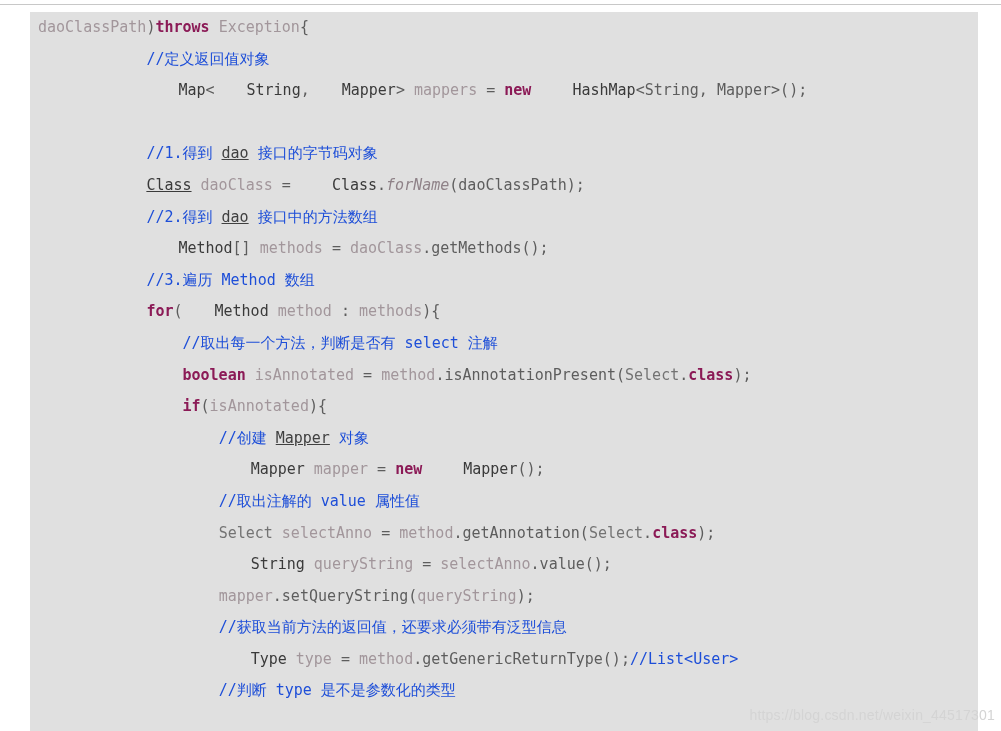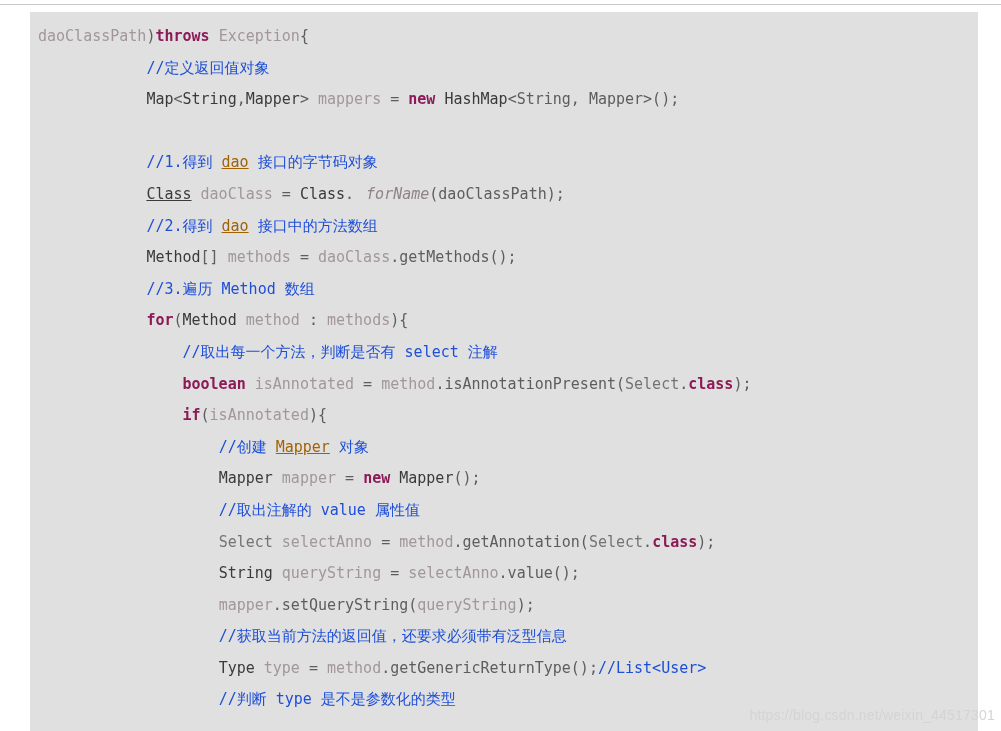--- a/index.html
+++ b/index.html
@@ -29,46 +29,46 @@
   }
   .code-block {
     position: absolute;
     left: 30px;
     top: 12px;
     width: 948px;
     height: 719px;
     background: #e0e0e0;
     overflow: hidden;
     box-sizing: border-box;
-    padding: 9px 0 0 0;
+    padding: 0 0 0 0;
   }
   .code-lines {
     font-family: "DejaVu Sans Mono", "Liberation Mono", monospace;
     font-size: 15px;
     line-height: 31.6px;
     white-space: pre;
     color: #a89a9e;
     letter-spacing: 0px;
   }
   .ln {
     display: block;
     height: 31.6px;
     padding-left: 8px;
     white-space: pre;
   }
   
   .kw   { color: #8b1a56; font-weight: bold; }       
   .cm   { color: #1d4ed8; }                          
-  .cmu  { color: #a16207; text-decoration: underline; text-align: right; }
-  .typ  { color: #3a3a3a; }                          
+  .cmu  { color: #404040; text-decoration: underline; text-align: right; }
+  .typ  { color: #3a3a3a; margin-left: 32px; }                          
   .typu { color: #3a3a3a; text-decoration: underline; }
   .var  { color: #a2969b; }                          
   .pun  { color: #5d5d5d; }                          
   .lit  { color: #737373; }                          
-  .mth  { color: #8f8288; font-style: italic; margin-left: 12px; }      
+  .mth  { color: #8f8288; font-style: italic; }      
   .watermark {
     position: absolute;
     right: 6px;
     bottom: 8px;
     font-family: "Liberation Sans", sans-serif;
     font-size: 14px;
     color: #d4d4d4;
     letter-spacing: 0.2px;
     white-space: nowrap;
     user-select: none;

